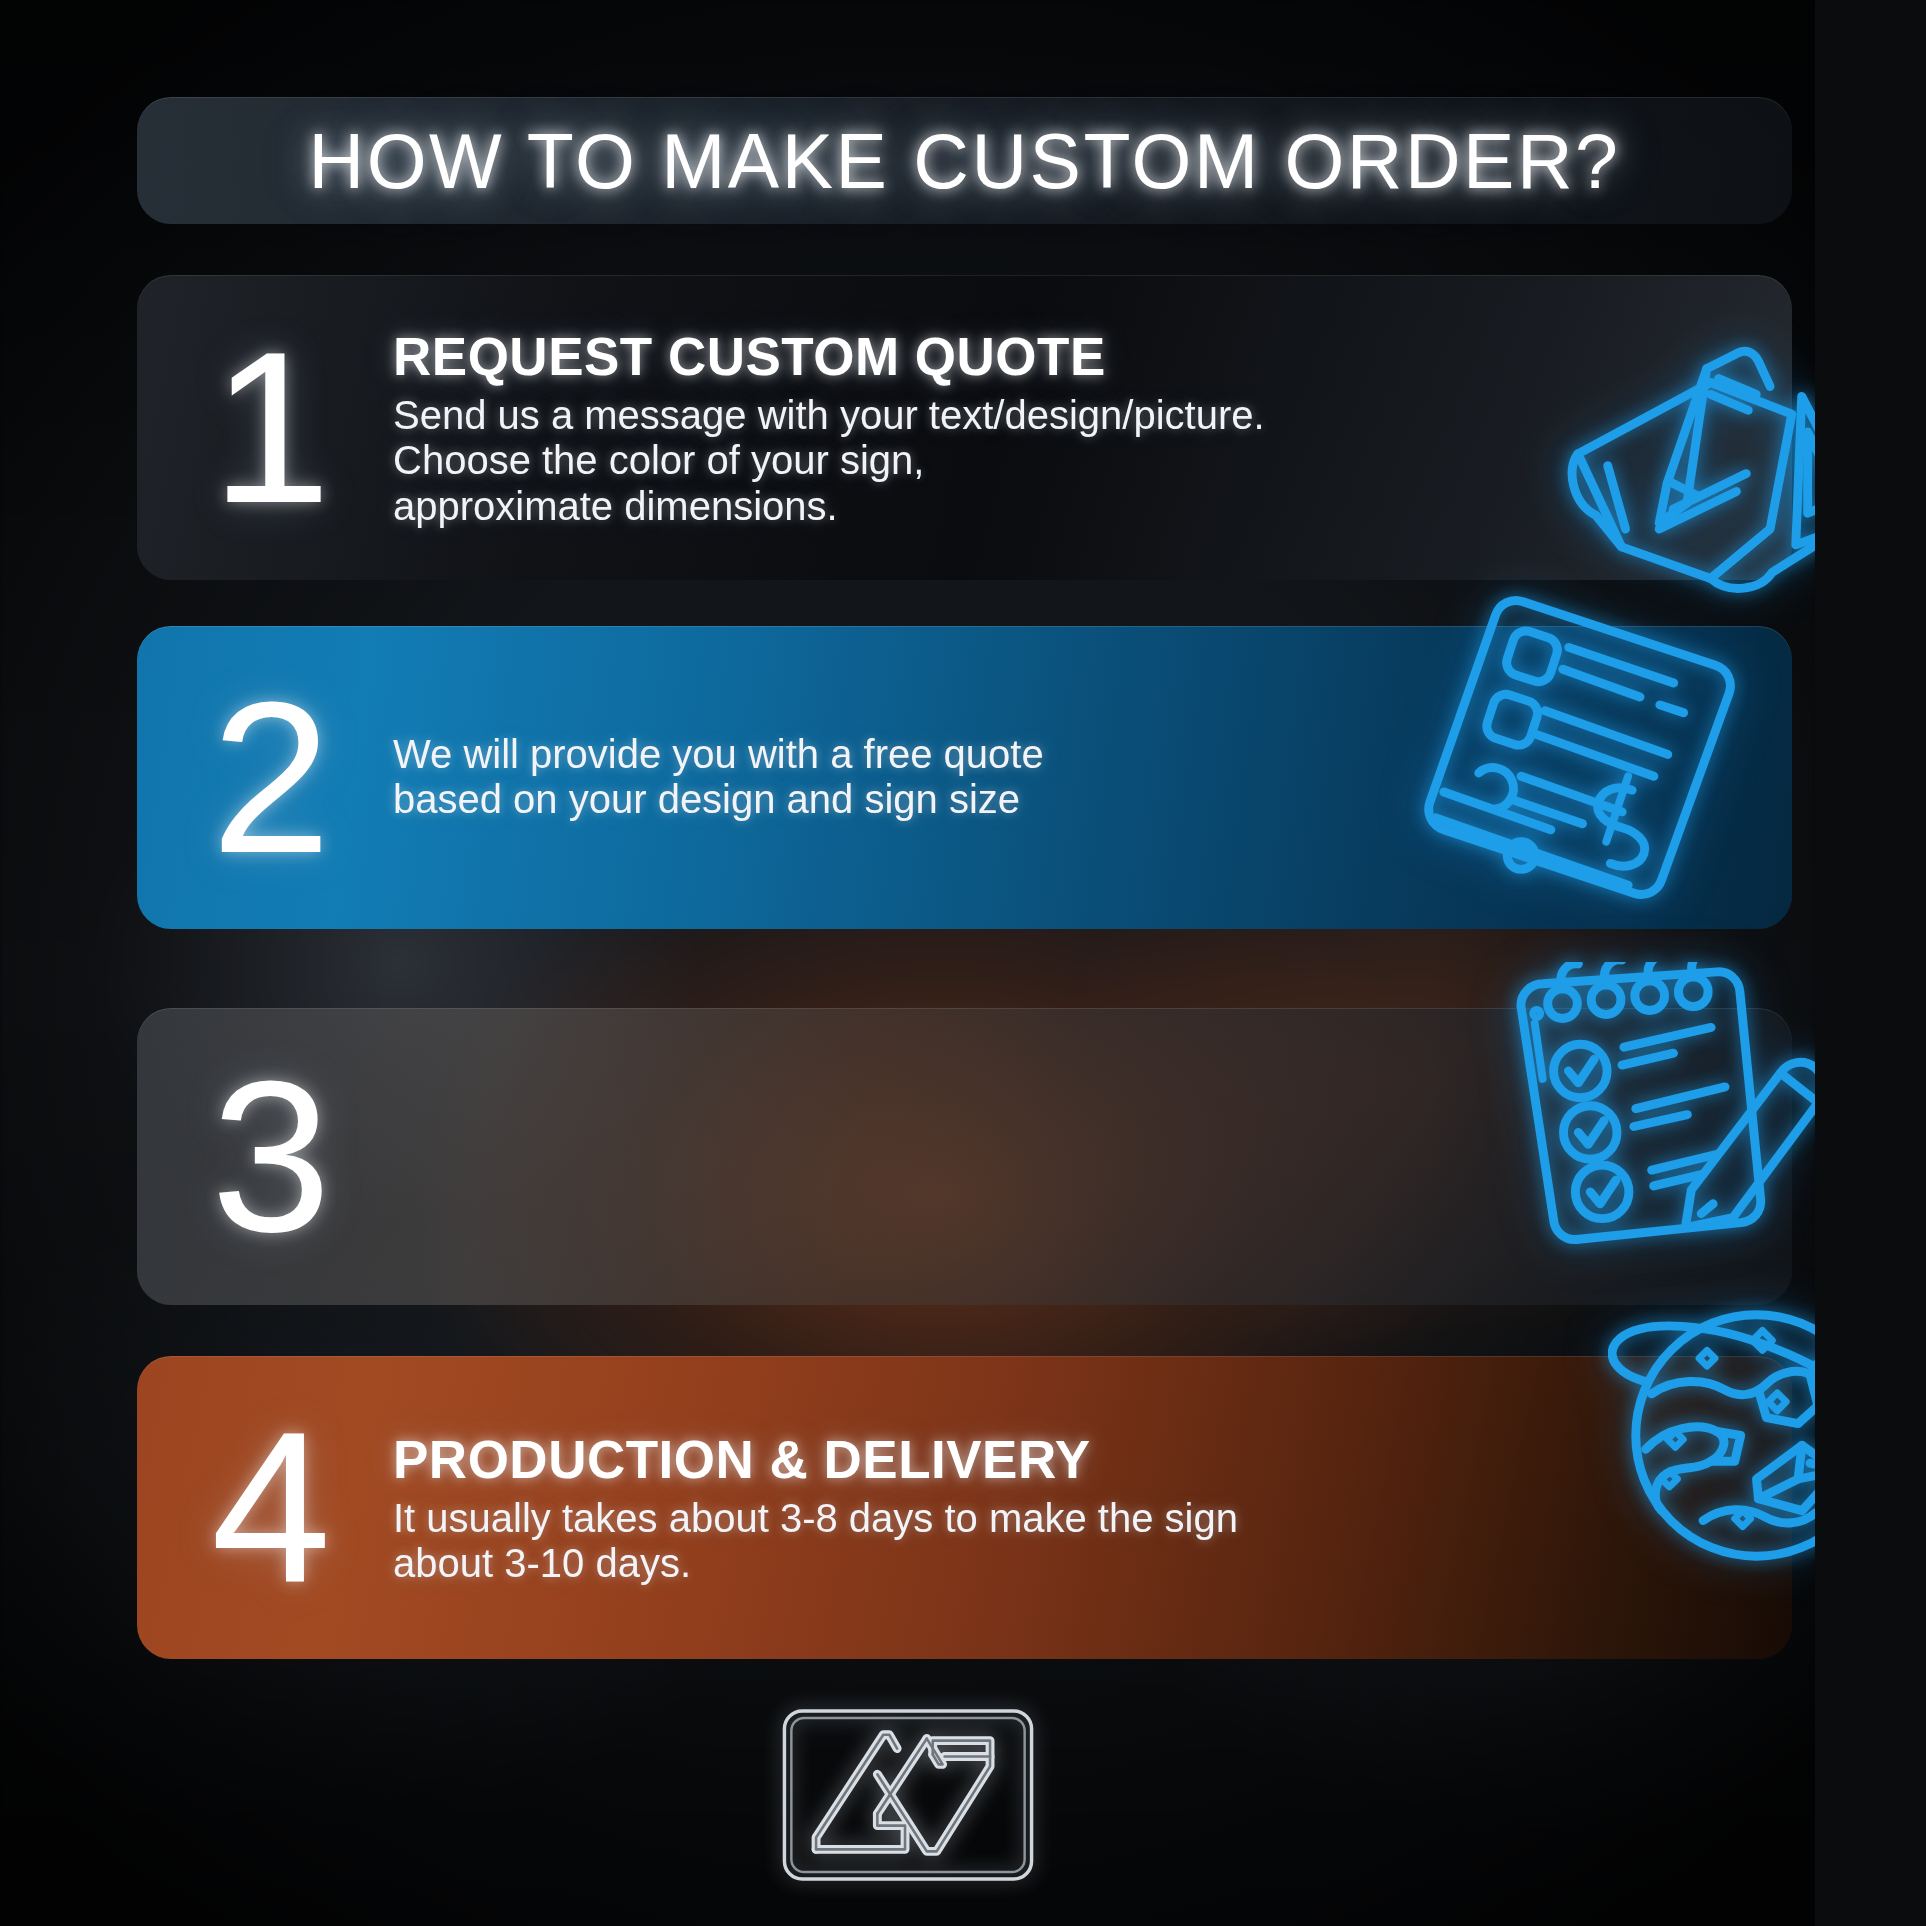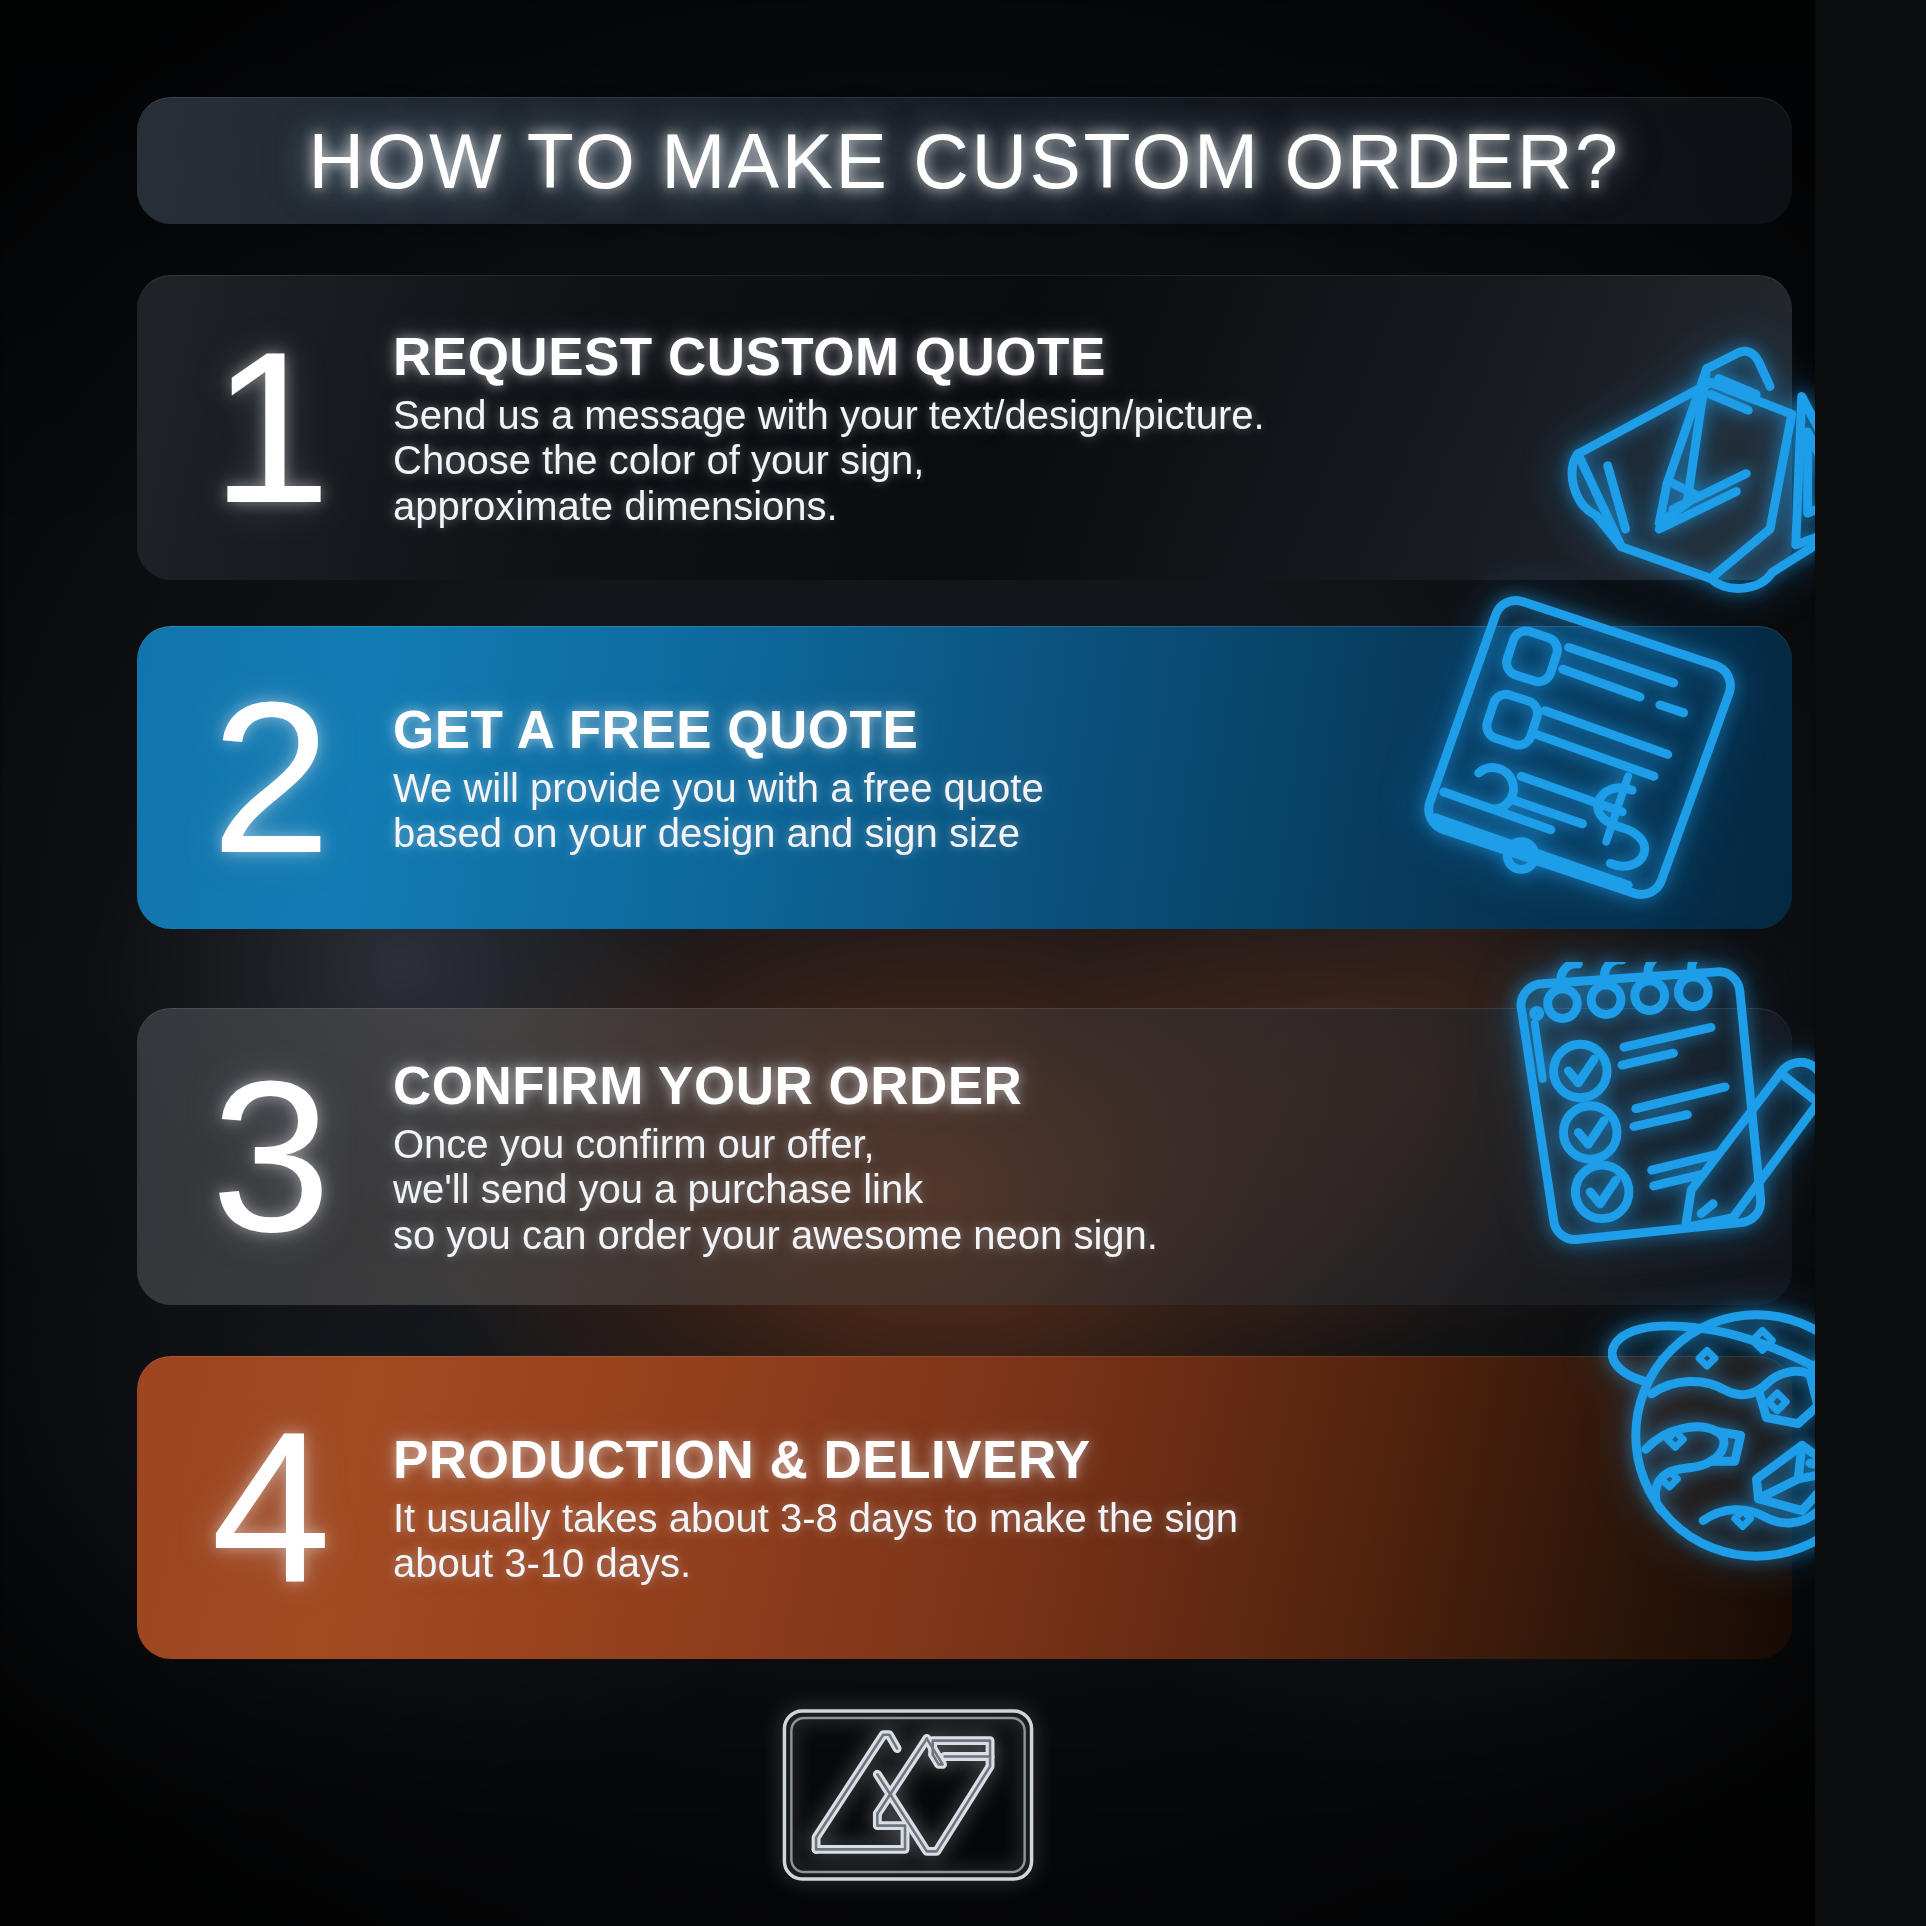--- a/index.html
+++ b/index.html
@@ -185,39 +185,30 @@
         <span class="line">Choose the color of your sign,</span>
         <span class="line">approximate dimensions.</span>
       </div>
     </div>
   </div>
 
   <div class="card step-card" id="step-card-2">
     <div class="card-inner"></div>
     <div class="step-number">2</div>
     <div class="step-body">
-      <div class="step-title">GET A FREE QUOTE</div>
       <div class="step-text">
         <span class="line">We will provide you with a free quote</span>
         <span class="line">based on your design and sign size</span>
       </div>
     </div>
   </div>
 
   <div class="card step-card" id="step-card-3">
     <div class="card-inner"></div>
     <div class="step-number">3</div>
-    <div class="step-body">
-      <div class="step-title">CONFIRM YOUR ORDER</div>
-      <div class="step-text">
-        <span class="line">Once you confirm our offer,</span>
-        <span class="line">we'll send you a purchase link</span>
-        <span class="line">so you can order your awesome neon sign.</span>
-      </div>
-    </div>
   </div>
 
   <div class="card step-card" id="step-card-4">
     <div class="card-inner"></div>
     <div class="step-number">4</div>
     <div class="step-body">
       <div class="step-title">PRODUCTION &amp; DELIVERY</div>
       <div class="step-text">
         <span class="line">It usually takes about 3-8 days to make the sign</span>
         <span class="line">about 3-10 days.</span>

